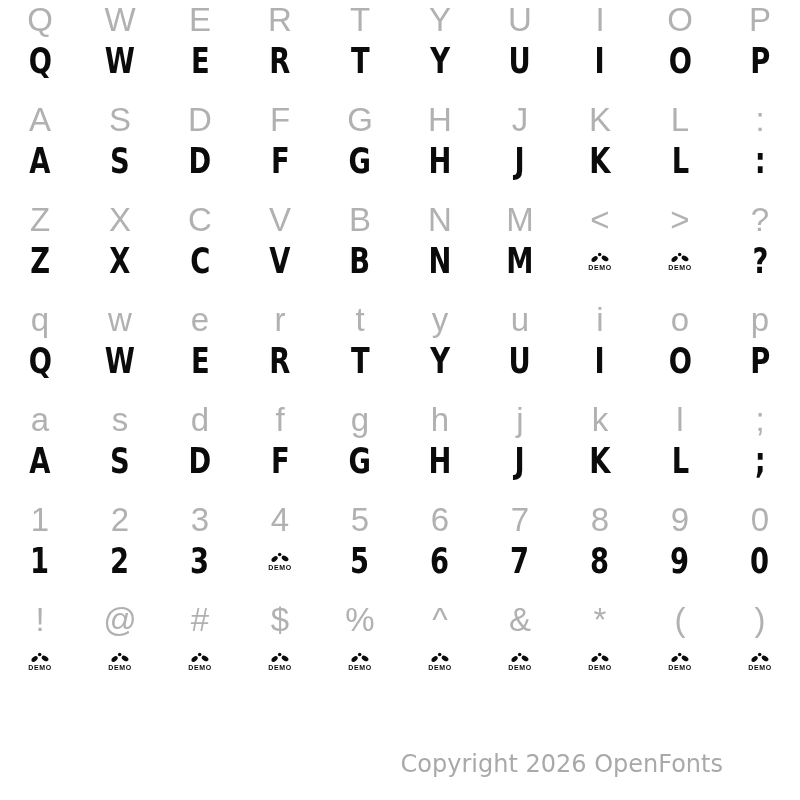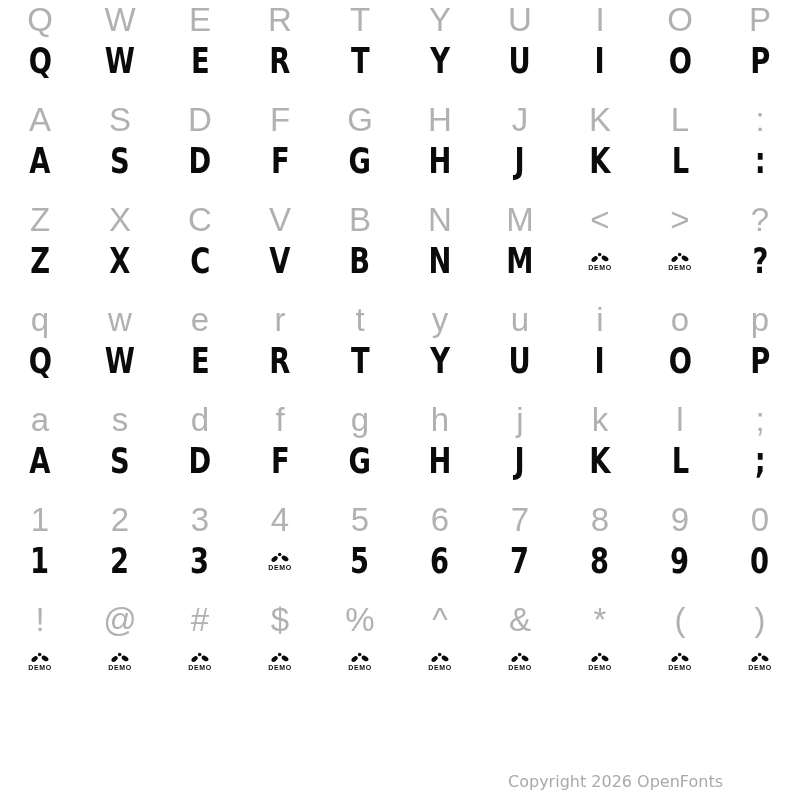--- a/index.html
+++ b/index.html
@@ -62,24 +62,24 @@
     font-family:"Liberation Sans",sans-serif;
     font-weight:700;
     font-size:7px;
     letter-spacing:0.6px;
     color:var(--black-glyph);
     line-height:1;
   }
   .footer{
     position:absolute;
     right:77px;
-    bottom:9px;
+    bottom:22px;
     font-family:"DejaVu Sans","Liberation Sans",sans-serif;
     font-weight:400;
-    font-size:16px;
+    font-size:24px;
     color:var(--footer-text);
     white-space:nowrap;
   }
 </style>
 </head>
 <body>
 
 <div class="glyph-grid">
     <div class="pair">
       <div class="row row-gray">

